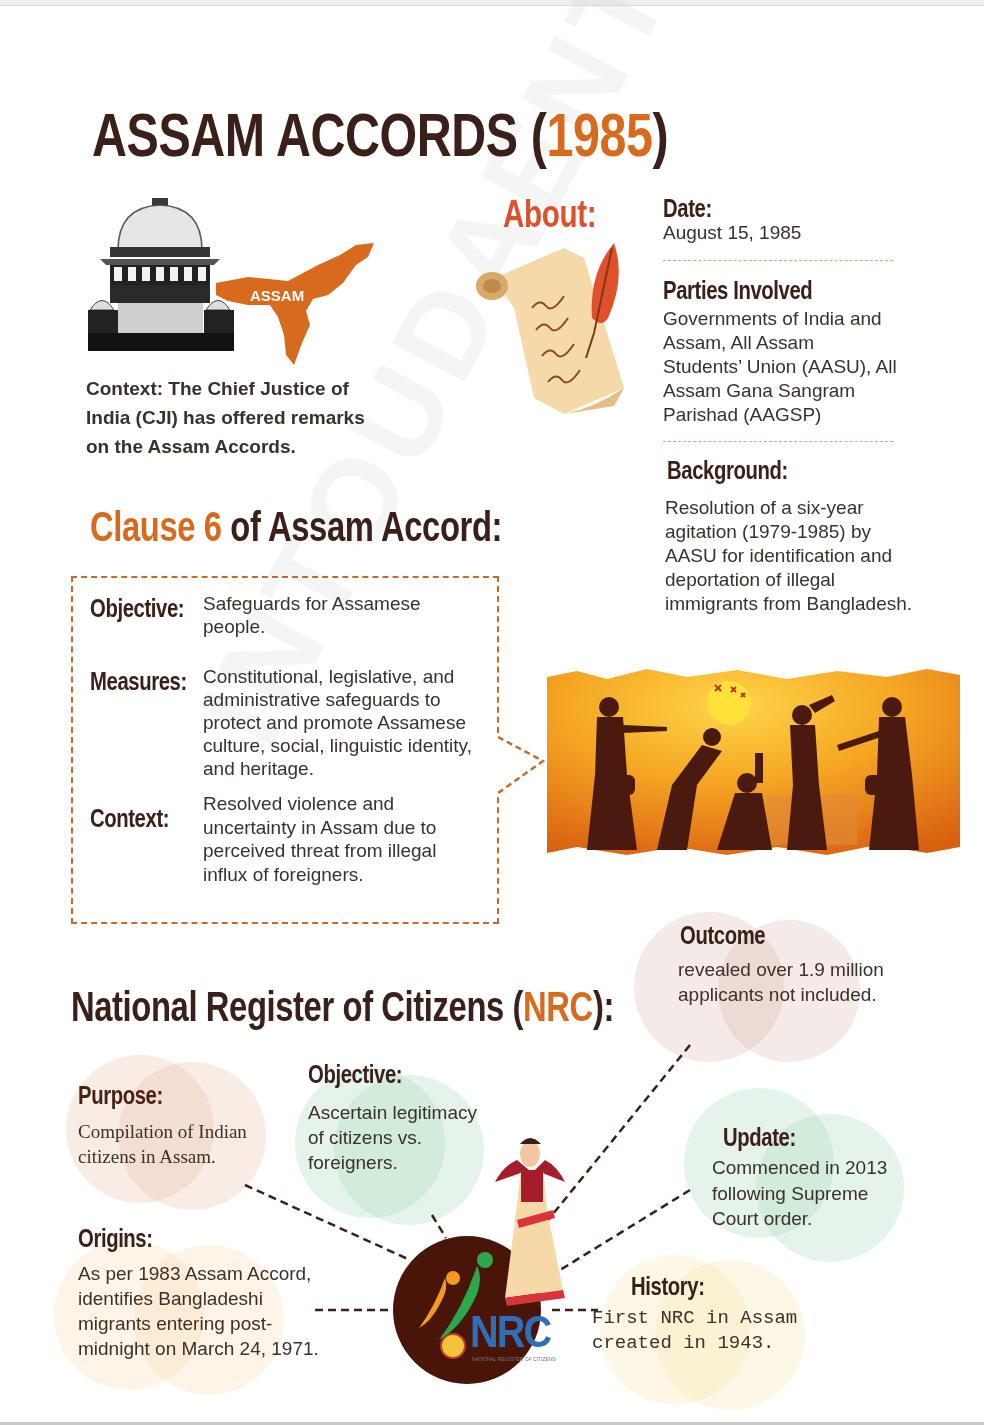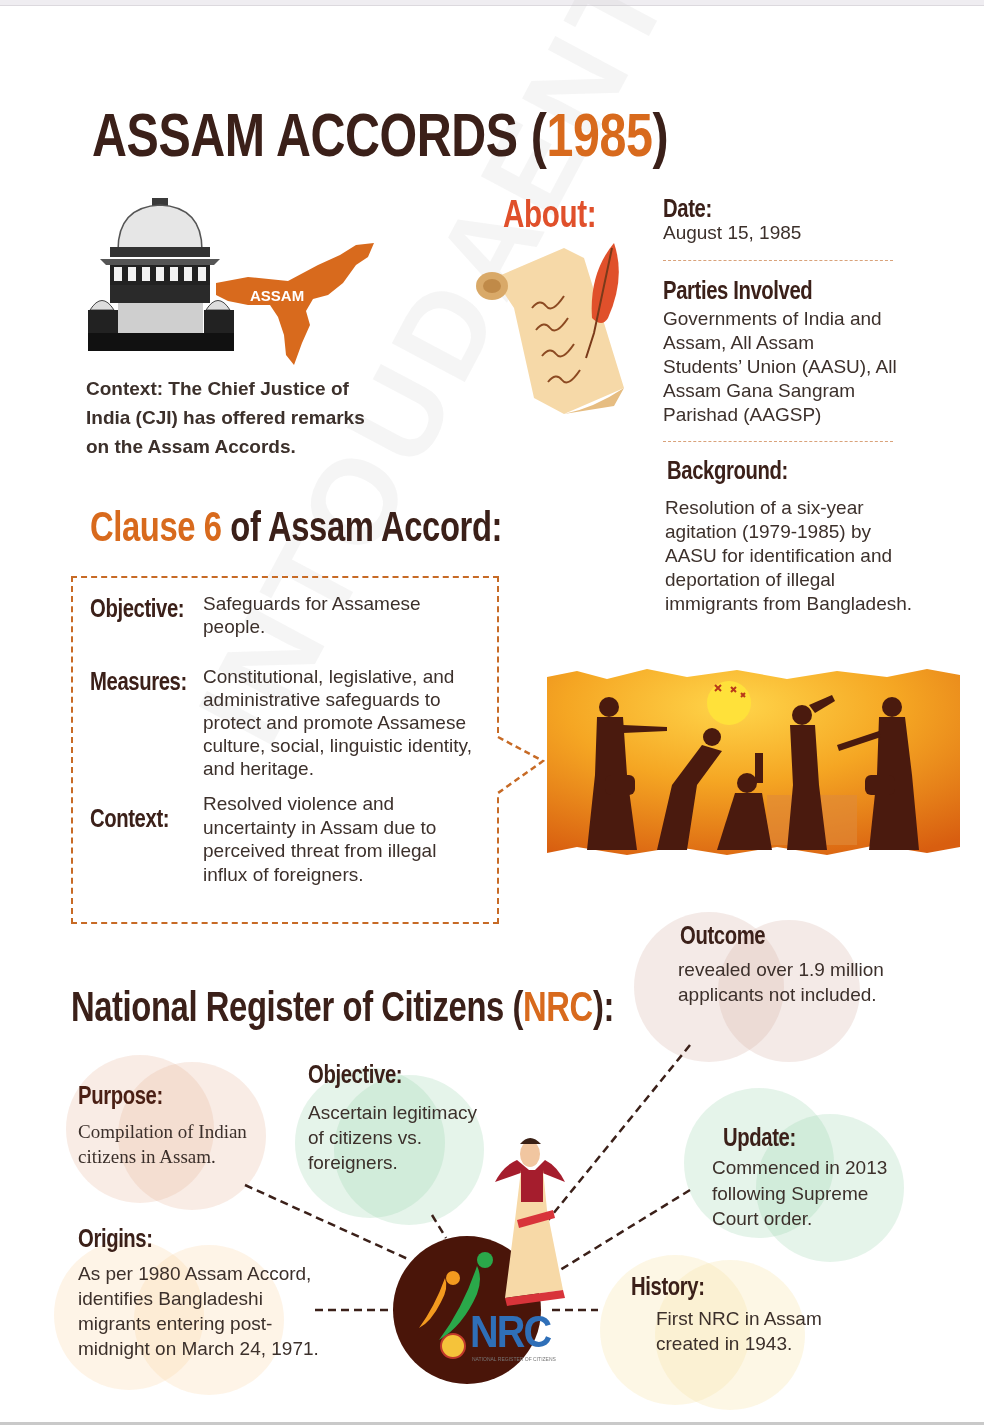--- a/index.html
+++ b/index.html
@@ -253,28 +253,28 @@
 
 <div class="abs cond row-label dark" style="left:723px; top:1122px;">Update:</div>
 <div class="abs body-text" style="left:692px; top:1155px; width:220px; line-height:25.5px;margin-left:20px;">
   <div>Commenced in 2013</div>
   <div>following Supreme</div>
   <div>Court order.</div>
 </div>
 
 <div class="abs cond row-label dark" style="left:78px; top:1223px;">Origins:</div>
 <div class="abs body-text" style="left:78px; top:1261px; width:280px; line-height:25px;">
-  <div>As per 1980 Assam Accord,</div>
+  <div>As per 1983 Assam Accord,</div>
   <div>identifies Bangladeshi</div>
   <div>migrants entering post-</div>
   <div>midnight on March 24, 1971.</div>
 </div>
 
 <div class="abs cond row-label dark" style="left:631px; top:1271px;">History:</div>
-<div class="abs body-text" style="left:656px; top:1306px; width:220px; line-height:25px;">
+<div class="abs body-text" style="left:592px; top:1306px; width:220px; line-height:25px;font-family:Liberation Mono, monospace;">
   <div>First NRC in Assam</div>
   <div>created in 1943.</div>
 </div>
 
 <div class="abs nrc-logo-circle"></div>
 <svg class="abs" style="left:393px; top:1236px;" width="180" height="150" viewBox="0 0 180 150">
   <path d="M52 42 Q42 70 26 92 Q38 86 48 66 Q56 52 52 42 Z" fill="#f39a1f"></path>
   <circle cx="60" cy="42" r="7" fill="#f39a1f"></circle>
   <path d="M84 30 Q70 72 46 104 Q70 90 84 58 Q90 42 84 30 Z" fill="#2aa84a"></path>
   <circle cx="92" cy="24" r="8" fill="#2aa84a"></circle>

